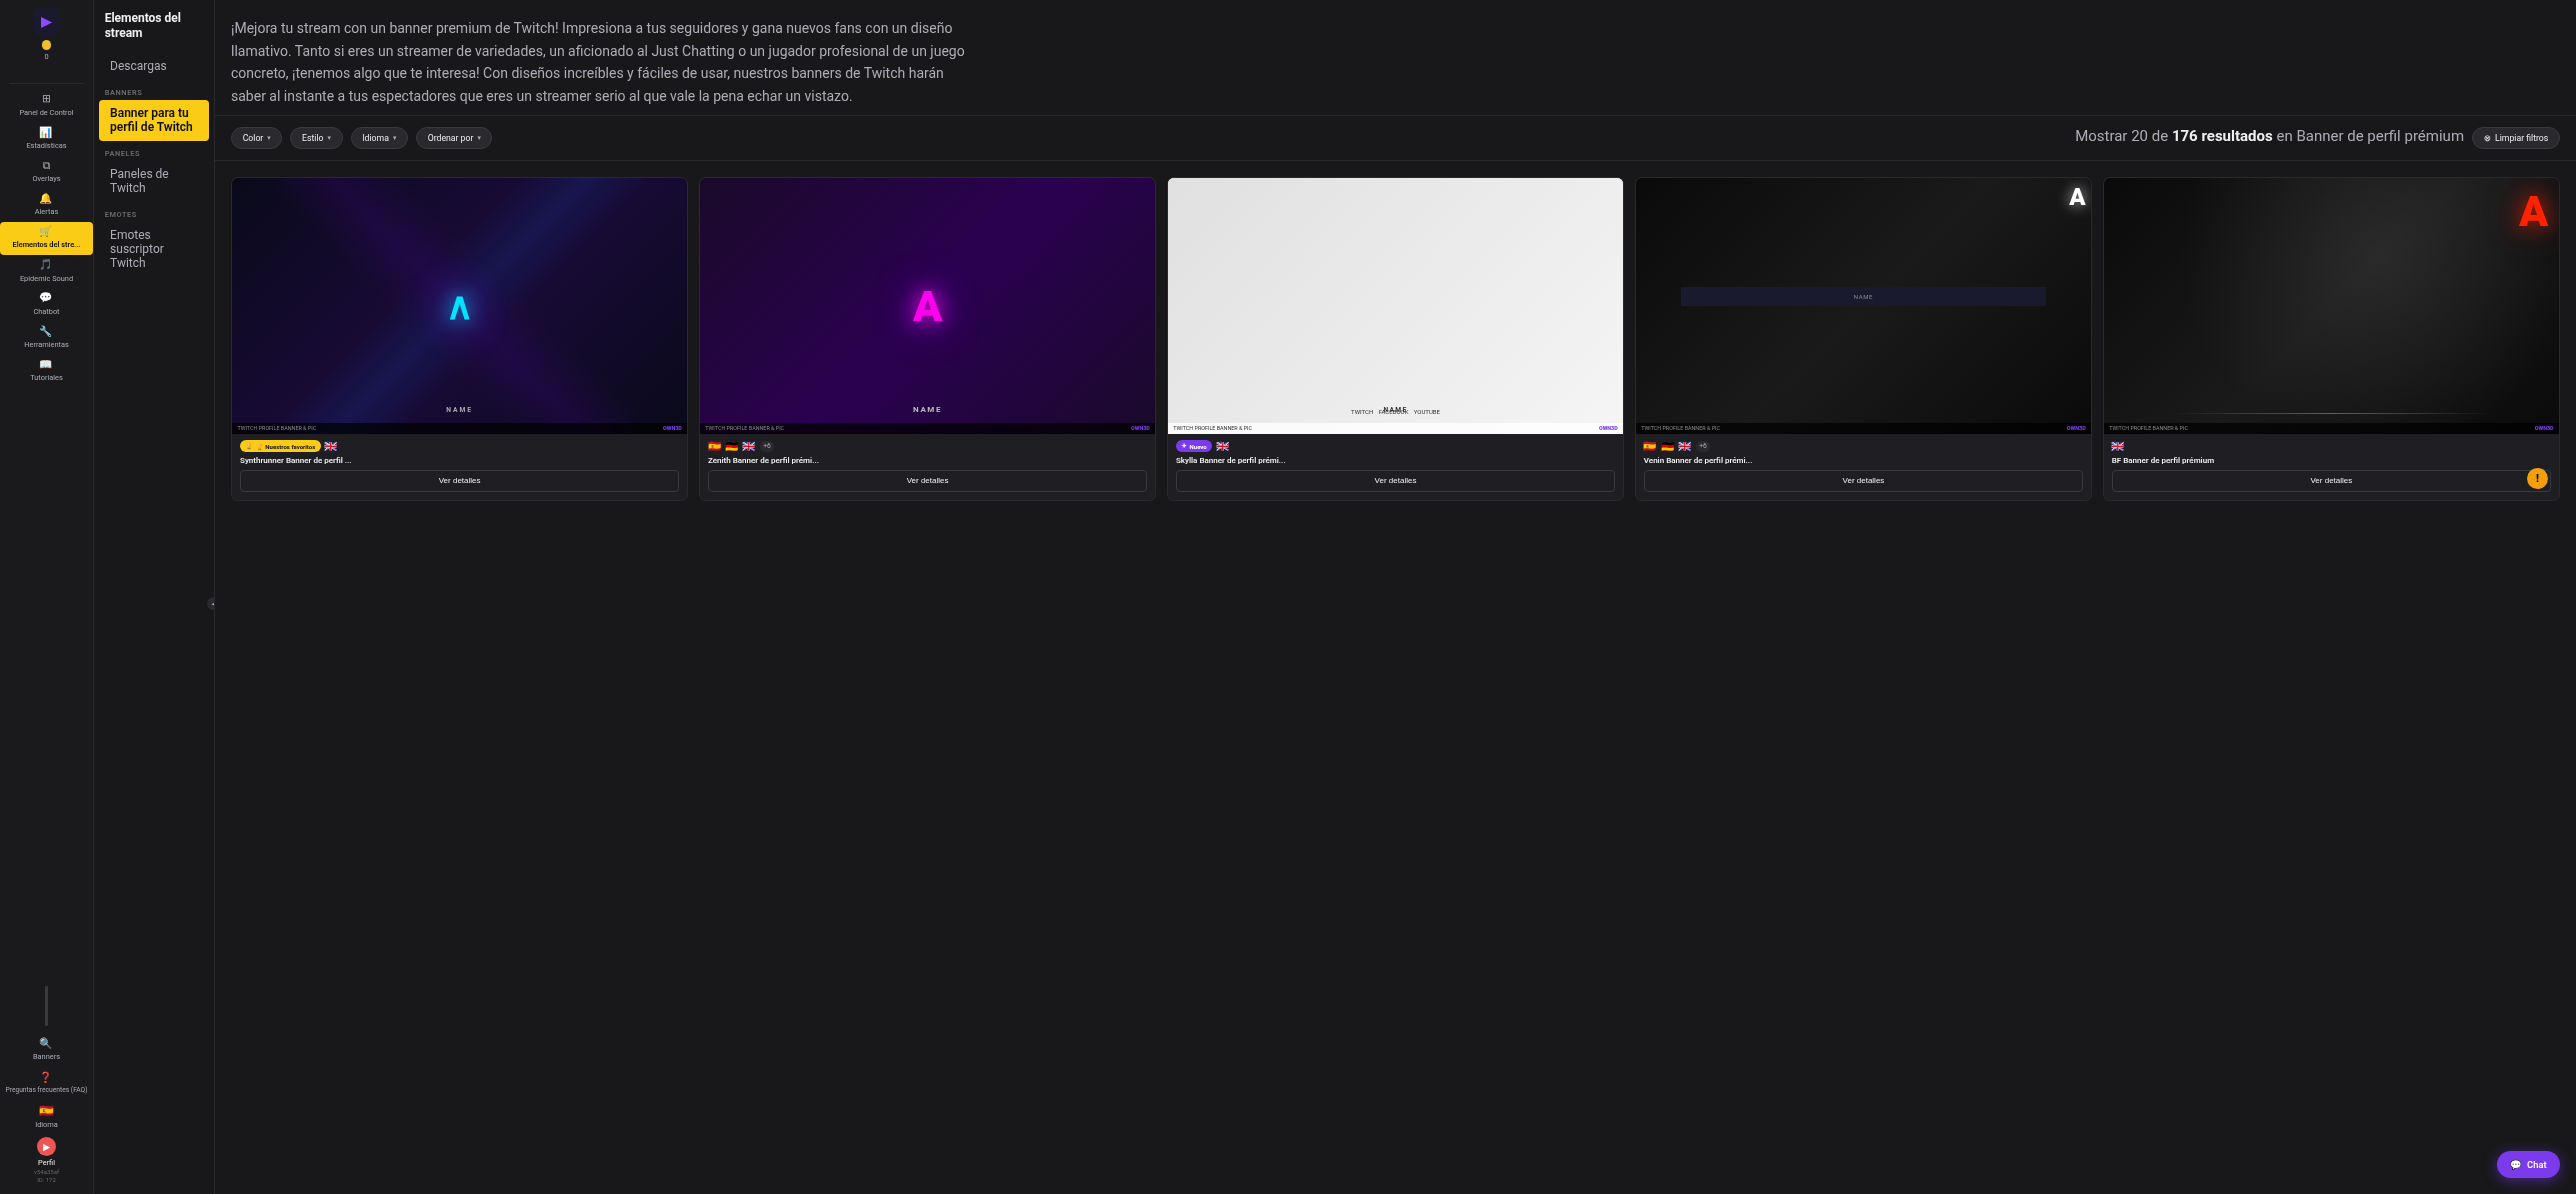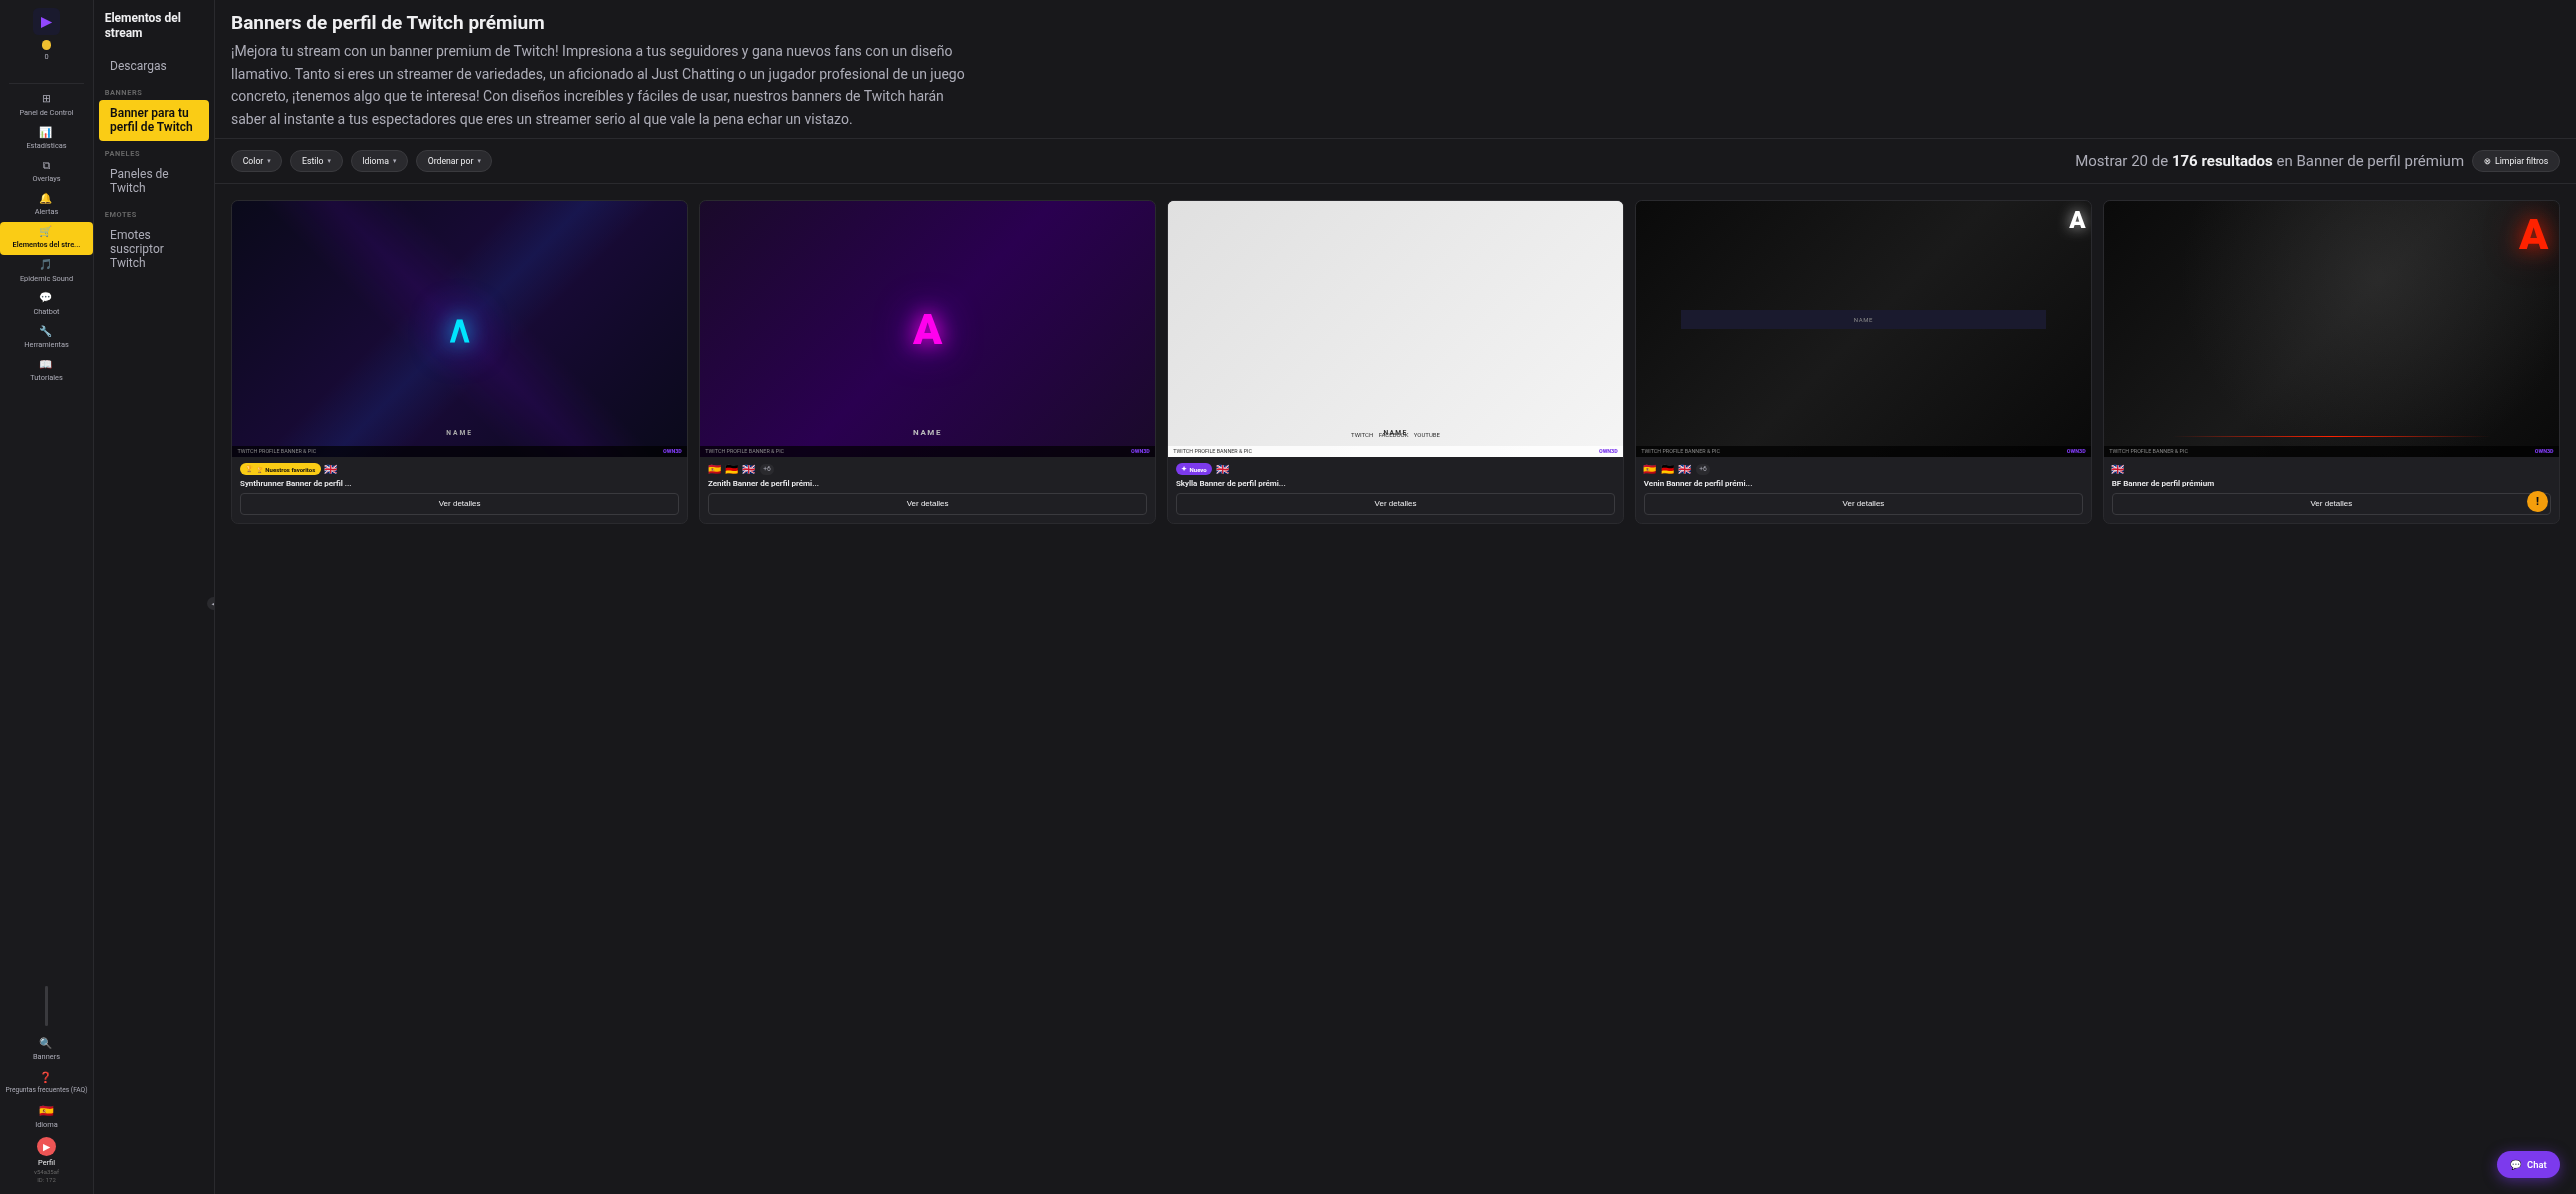--- a/index.html
+++ b/index.html
@@ -190,21 +190,20 @@
     }
     .page-description {
       font-size: 14px;
       color: #adadb8;
       line-height: 1.6;
       margin-top: 6.7px;
       max-width: 738px;
     }
     .filters-row {
       display: flex;
-      align-items: center;
       gap: 8px;
       padding: 10.7px 16px;
       border-bottom: 0.7px solid #2a2a2e;
       background: #18181b;
       flex-wrap: wrap;
     }
     .filter-btn {
       display: flex;
       align-items: center;
       gap: 4px;
@@ -529,21 +528,20 @@
   <div class="middle-nav-item">
     <span>Emotes suscriptor Twitch</span>
   </div>
 
   <div class="collapse-btn">◀</div>
 </div>
 
 <div class="main-content">
 
   <div class="main-header">
-    <h1 class="page-title">Banners de perfil de Twitch prémium</h1>
     <p class="page-description">¡Mejora tu stream con un banner premium de Twitch! Impresiona a tus seguidores y gana nuevos fans con un diseño llamativo. Tanto si eres un streamer de variedades, un aficionado al Just Chatting o un jugador profesional de un juego concreto, ¡tenemos algo que te interesa! Con diseños increíbles y fáciles de usar, nuestros banners de Twitch harán saber al instante a tus espectadores que eres un streamer serio al que vale la pena echar un vistazo.</p>
   </div>
 
   <div class="filters-row">
     <div class="filter-btn">
       <span>Color</span>
       <span class="filter-chevron">▾</span>
     </div>
     <div class="filter-btn">
       <span>Estilo</span>

